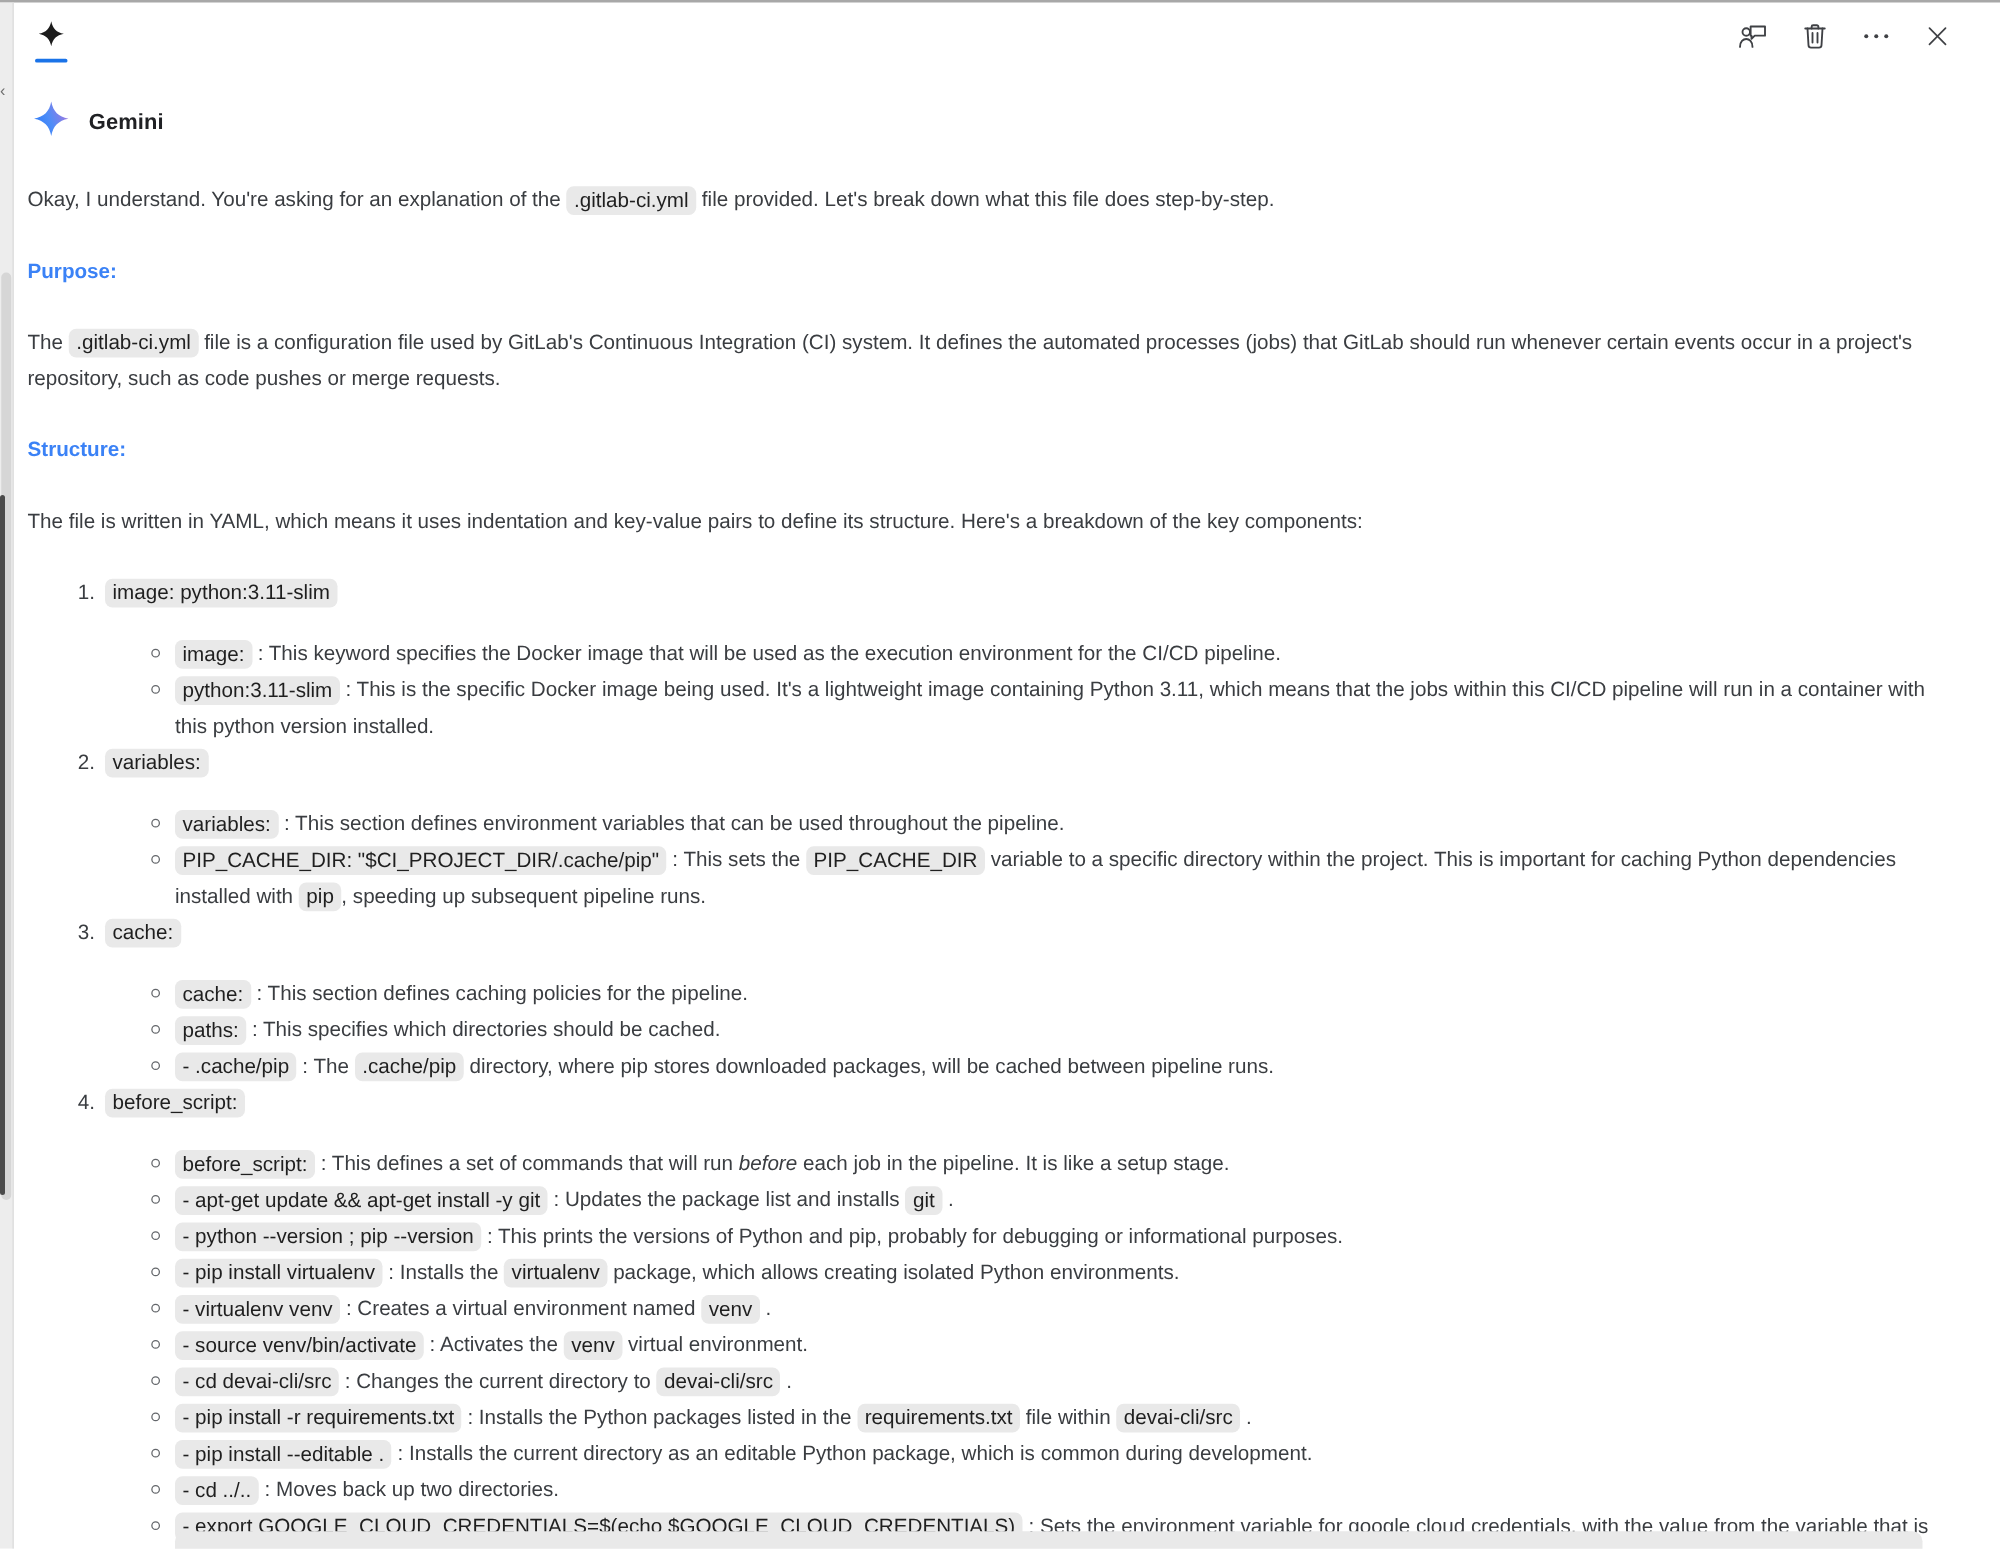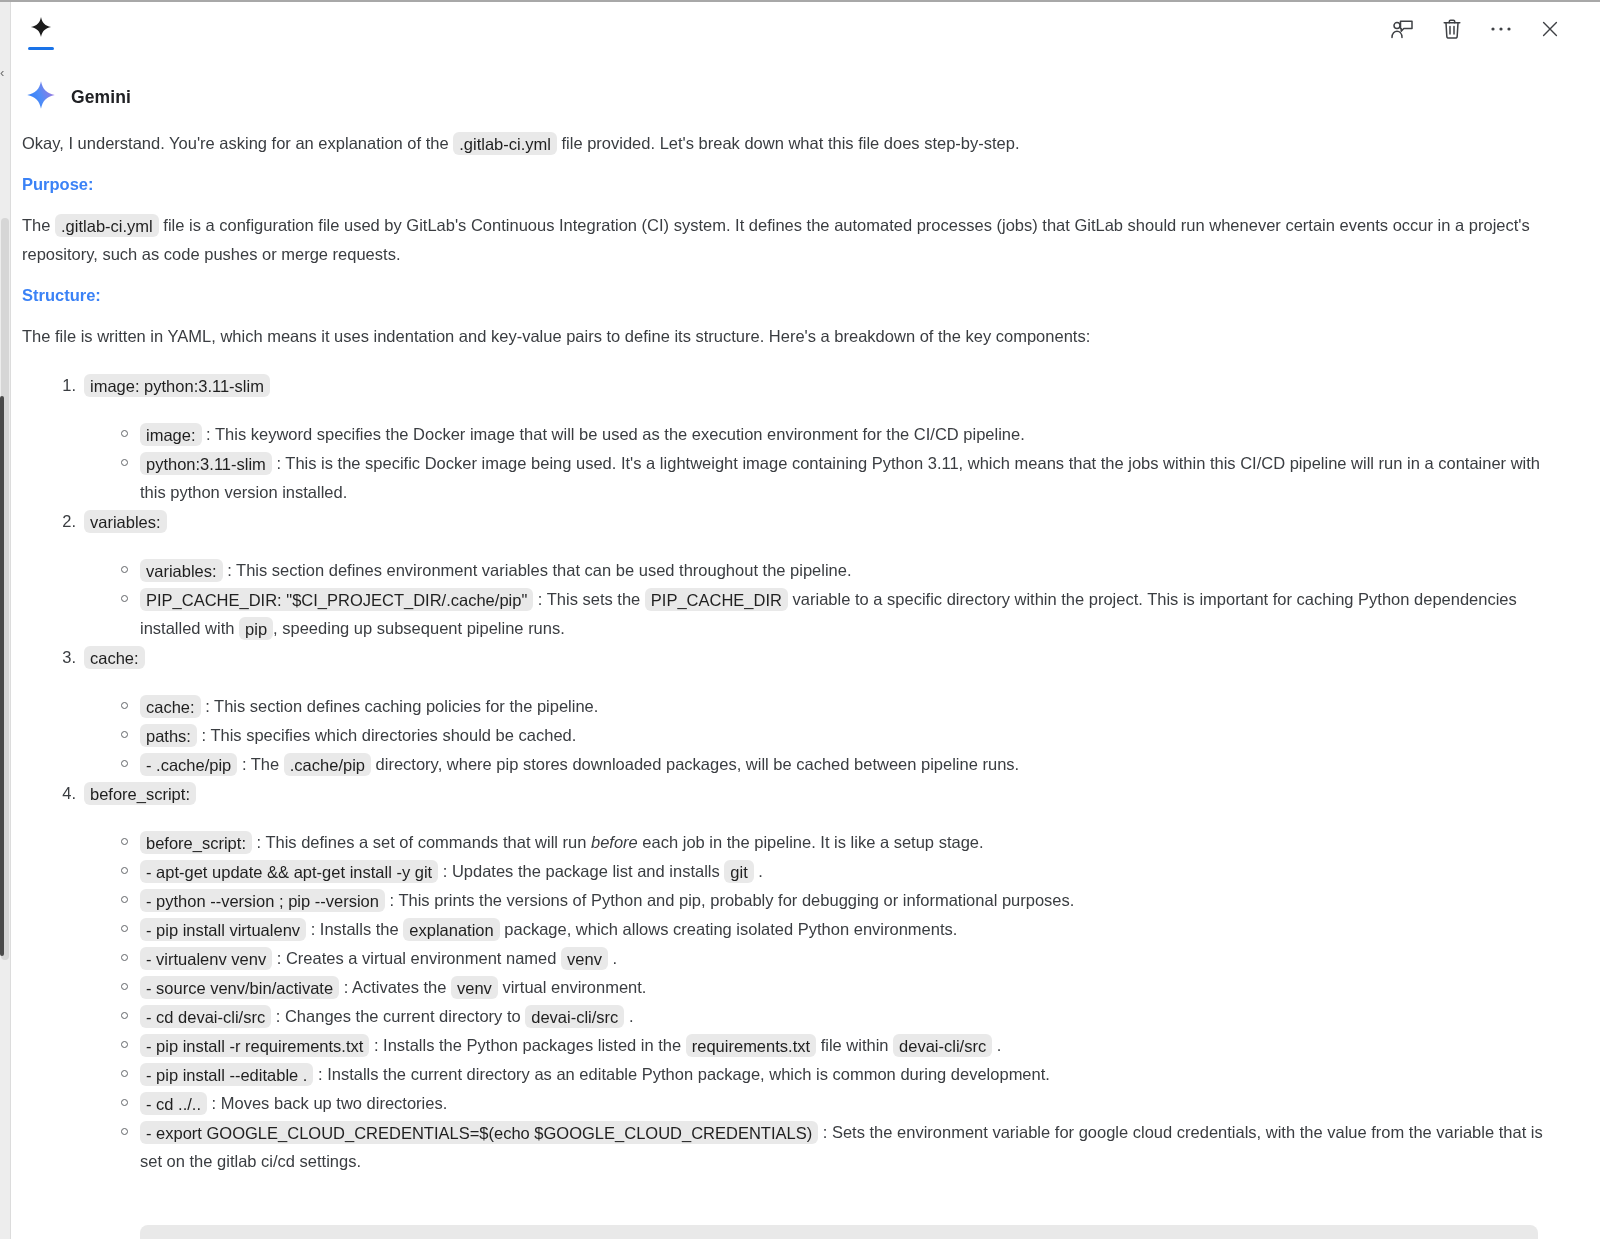--- a/index.html
+++ b/index.html
@@ -22,21 +22,21 @@
   .tab-underline{margin-top:9px;width:26px;height:3px;background:#1a73e8;border-radius:2px;}
   .spacer{flex:1;}
   .actions{display:flex;align-items:center;gap:25px;padding-top:3px;}
   .action{width:24px;height:24px;display:flex;align-items:center;justify-content:center;cursor:pointer;}
   .action svg{stroke:#3f4145;fill:none;stroke-width:1.5;stroke-linecap:round;stroke-linejoin:round;}
   
   .assistant-row{display:flex;align-items:center;gap:15px;padding:20px 0 0 15px;}
   .assistant-name{font-weight:700;font-size:17.5px;color:#202124;letter-spacing:.1px;}
   
   .doc{padding:3px 55px 0 11px;font-size:16.5px;line-height:29px;}
-  .para{margin:12px 0;}
+  .para{margin:28px 0;}
   .heading{font-weight:700;color:#3b82f6;}
   .chip{background:#e9e9e9;border-radius:6px;padding:2.5px 6px;color:#1f1f1f;box-decoration-break:clone;-webkit-box-decoration-break:clone;}
   .chip.b{font-weight:400;margin-top:16px;}
   .olist{margin-top:20px;}
   .ol-head{position:relative;padding-left:62px;}
   .ol-num{position:absolute;left:26px;width:28px;text-align:right;color:#3a3d41;}
   .sublist{margin-top:20px;}
   .bullet{position:relative;padding-left:118px;}
   .marker{position:absolute;left:99px;top:10px;width:7px;height:7px;border:1.4px solid #63666a;border-radius:50%;box-sizing:border-box;display:inline-block;}
   em{}
@@ -139,21 +139,21 @@
         <div class="sublist">
           <div class="bullet"><span class="marker"></span><span class="chip b">cache:</span><span> : This section defines caching policies for the pipeline.</span></div>
           <div class="bullet"><span class="marker"></span><span class="chip b">paths:</span><span> : This specifies which directories should be cached.</span></div>
           <div class="bullet"><span class="marker"></span><span class="chip b">- .cache/pip</span><span> : The </span><span class="chip">.cache/pip</span><span> directory, where pip stores downloaded packages, will be cached between pipeline runs.</span></div>
         </div>
         <div class="ol-head"><span class="ol-num">4.</span><span class="chip b">before_script:</span></div>
         <div class="sublist">
           <div class="bullet"><span class="marker"></span><span class="chip b">before_script:</span><span> : This defines a set of commands that will run </span><em>before</em><span> each job in the pipeline. It is like a setup stage.</span></div>
           <div class="bullet"><span class="marker"></span><span class="chip b">- apt-get update &amp;&amp; apt-get install -y git</span><span> : Updates the package list and installs </span><span class="chip">git</span><span> .</span></div>
           <div class="bullet"><span class="marker"></span><span class="chip b">- python --version ; pip --version</span><span> : This prints the versions of Python and pip, probably for debugging or informational purposes.</span></div>
-          <div class="bullet"><span class="marker"></span><span class="chip b">- pip install virtualenv</span><span> : Installs the </span><span class="chip">explanation</span><span> package, which allows creating isolated Python environments.</span></div>
+          <div class="bullet"><span class="marker"></span><span class="chip b">- pip install virtualenv</span><span> : Installs the </span><span class="chip">virtualenv</span><span> package, which allows creating isolated Python environments.</span></div>
           <div class="bullet"><span class="marker"></span><span class="chip b">- virtualenv venv</span><span> : Creates a virtual environment named </span><span class="chip">venv</span><span> .</span></div>
           <div class="bullet"><span class="marker"></span><span class="chip b">- source venv/bin/activate</span><span> : Activates the </span><span class="chip">venv</span><span> virtual environment.</span></div>
           <div class="bullet"><span class="marker"></span><span class="chip b">- cd devai-cli/src</span><span> : Changes the current directory to </span><span class="chip">devai-cli/src</span><span> .</span></div>
           <div class="bullet"><span class="marker"></span><span class="chip b">- pip install -r requirements.txt</span><span> : Installs the Python packages listed in the </span><span class="chip">requirements.txt</span><span> file within </span><span class="chip">devai-cli/src</span><span> .</span></div>
           <div class="bullet"><span class="marker"></span><span class="chip b">- pip install --editable .</span><span> : Installs the current directory as an editable Python package, which is common during development.</span></div>
           <div class="bullet"><span class="marker"></span><span class="chip b">- cd ../..</span><span> : Moves back up two directories.</span></div>
           <div class="bullet"><span class="marker"></span><span class="chip b">- export GOOGLE_CLOUD_CREDENTIALS=$(echo $GOOGLE_CLOUD_CREDENTIALS)</span><span> : Sets the environment variable for google cloud credentials, with the value from the variable that is set on the gitlab ci/cd settings.</span></div>
         </div>
       </div>
     </div>

